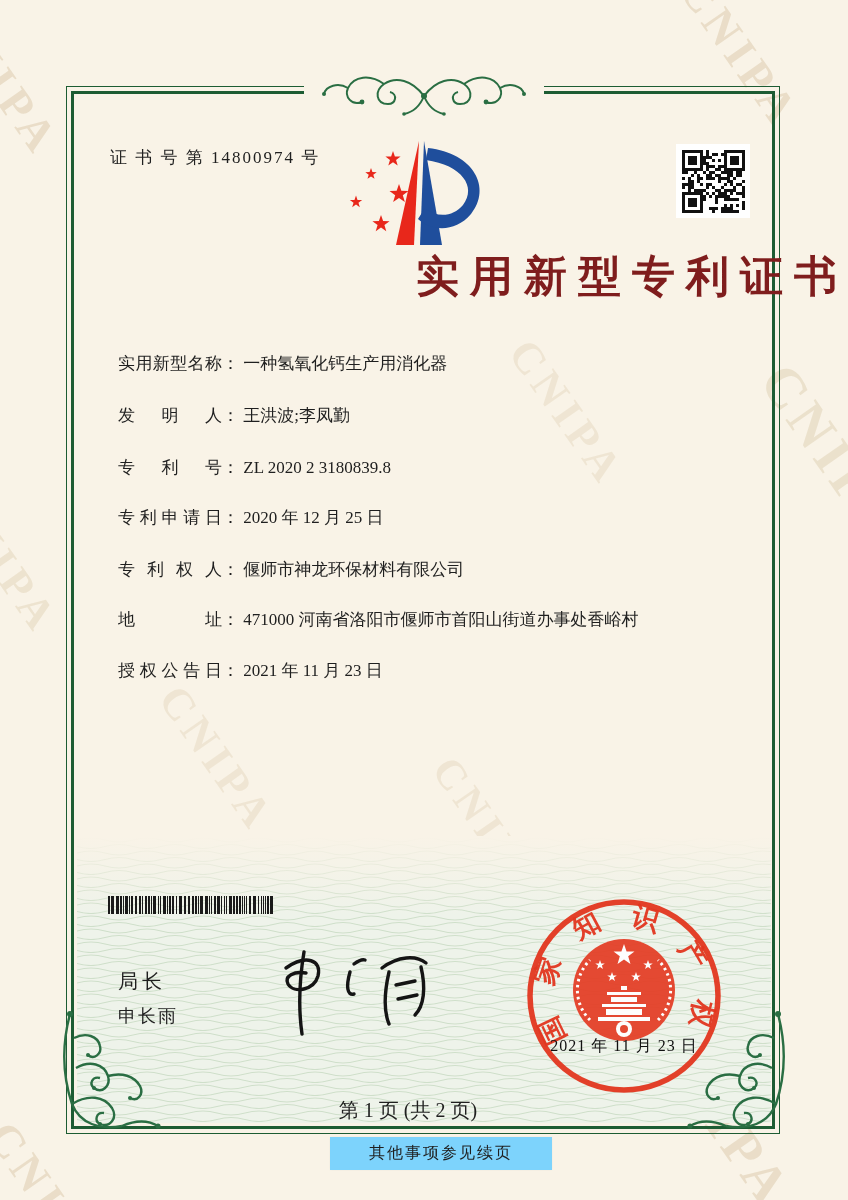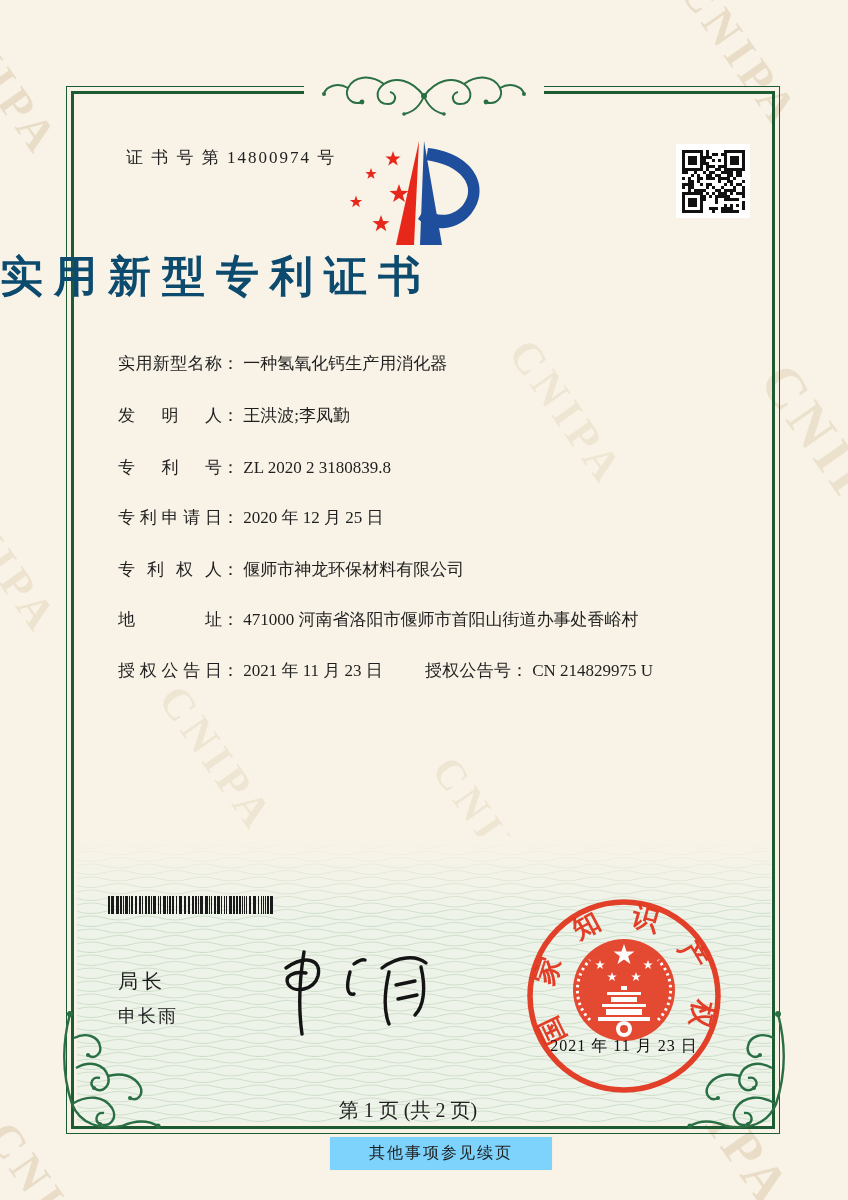--- a/index.html
+++ b/index.html
@@ -13,25 +13,25 @@
       transform-origin:left top;user-select:none;white-space:nowrap;}
   
   .frame-outer{position:absolute;left:66px;top:86px;width:714px;height:1048px;
       border:1.5px solid #1d5c33;box-sizing:border-box;}
   .frame-inner{position:absolute;left:4px;top:4px;right:4px;bottom:4px;
       border:3px solid #1d5c33;box-sizing:border-box;}
   
   .wavezone{position:absolute;left:77px;top:836px;width:694px;height:287px;overflow:hidden;}
   .wavefade{position:absolute;left:0;top:0;width:694px;height:80px;
       background:linear-gradient(#f9f3e7,rgba(249,243,231,0));}
-  .cert-no{position:absolute;left:126px;top:146px;font-size:17px;letter-spacing:2px;}
+  .cert-no{position:absolute;left:110px;top:146px;font-size:17px;letter-spacing:2px;}
   .qrbox{position:absolute;left:676px;top:144px;width:74px;height:74px;background:#fff;
       display:flex;align-items:center;justify-content:center;}
-  .title{position:absolute;left:0;top:248px;width:848px;text-align:left;
-      font-size:43px;font-weight:bold;letter-spacing:11px;color:#0c4a6e;}
+  .title{position:absolute;left:0;top:248px;width:848px;text-align:right;
+      font-size:43px;font-weight:bold;letter-spacing:11px;color:#7f1d1d;}
   .fieldrow{position:absolute;left:118px;width:640px;font-size:17px;white-space:nowrap;}
   .lbl{display:inline-block;width:104px;text-align:justify;text-align-last:justify;vertical-align:bottom;}
   .pair2{position:absolute;left:307px;top:0;}
   .pair2 .lbl{width:86px;}
   .bodytext{position:absolute;left:118px;top:698px;width:622px;font-size:17.5px;
       line-height:29px;text-align:justify;}
   .bodytext p{margin:0;text-indent:2em;}
   .barcode{position:absolute;left:108px;top:896px;}
   .signer-role{position:absolute;left:118px;top:968px;font-size:20px;letter-spacing:4px;
       font-family:"Liberation Sans","DejaVu Sans",sans-serif;}
@@ -337,24 +337,20 @@
   <span class="lbl">专利权人</span><span>：</span>
   <span>偃师市神龙环保材料有限公司</span>
 </div>
 <div class="fieldrow" style="top:608px;">
   <span class="lbl">地址</span><span>：</span>
   <span>471000 河南省洛阳市偃师市首阳山街道办事处香峪村</span>
 </div>
 <div class="fieldrow" style="top:659px;">
   <span class="lbl">授权公告日</span><span>：</span>
   <span>2021 年 11 月 23 日</span>
-  <span class="pair2">
-    <span class="lbl">授权公告号</span><span>：</span>
-    <span>CN 214829975 U</span>
-  </span>
 </div>
 
 <div class="bodytext">
 </div>
 
 <div class="barcode">
   <svg id="bc" width="168" height="18">
       <rect x="0" y="0" width="2" height="18" fill="#1a1a1a"></rect>
       <rect x="3" y="0" width="3" height="18" fill="#1a1a1a"></rect>
       <rect x="8" y="0" width="3" height="18" fill="#1a1a1a"></rect>

